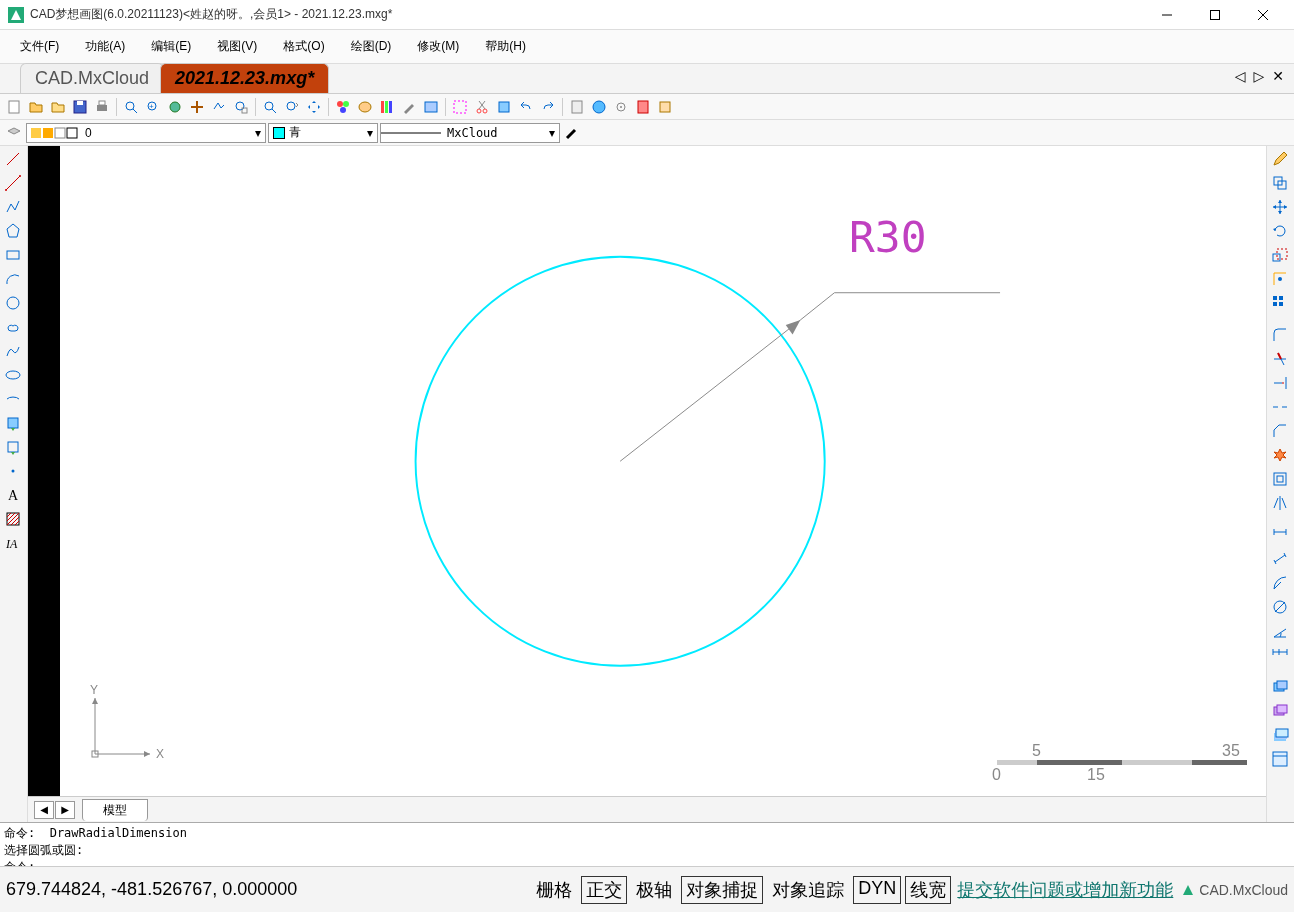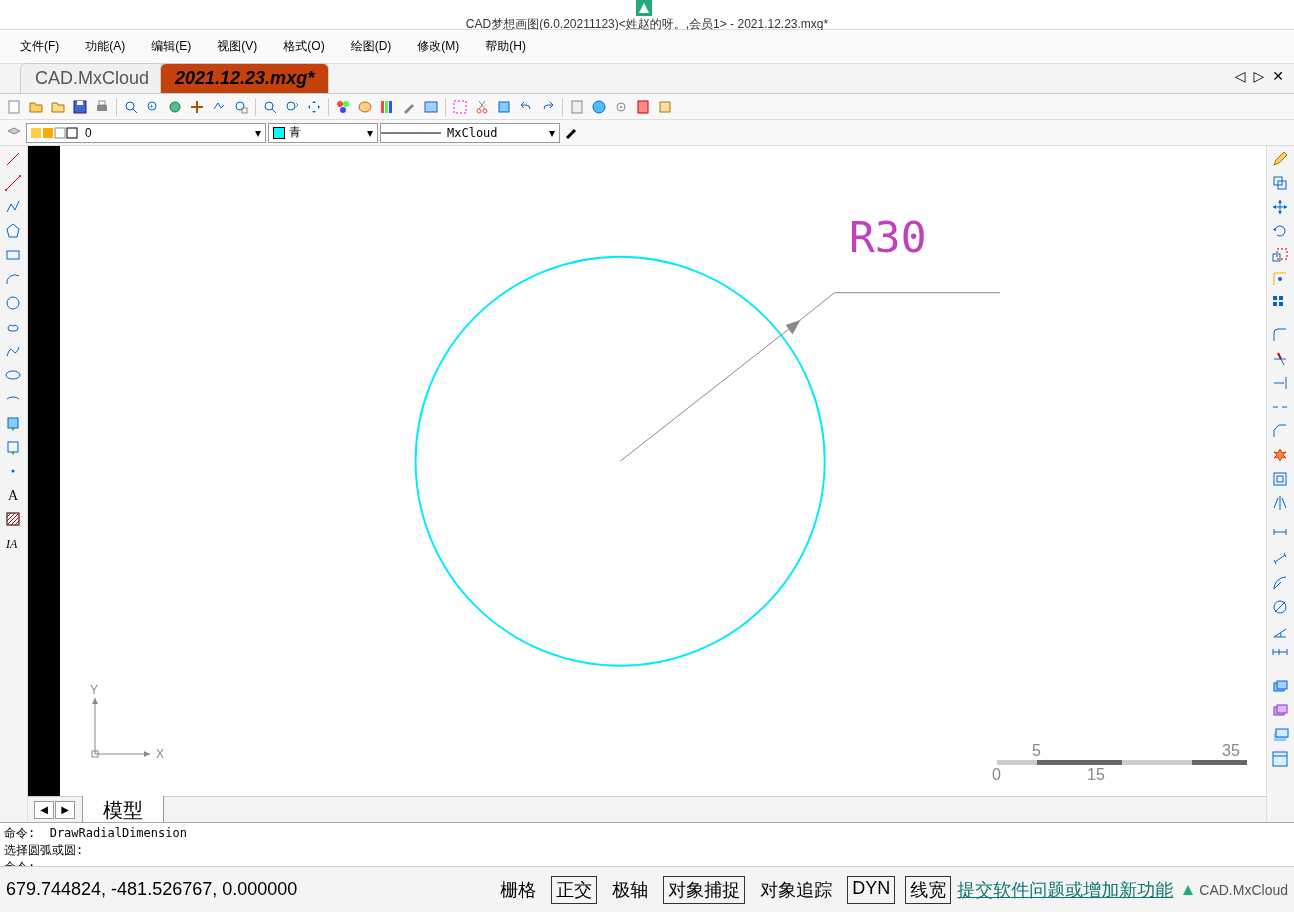--- a/index.html
+++ b/index.html
@@ -1,17 +1,17 @@
 <!DOCTYPE html>
 <html><head>
 <meta charset="utf-8">
 <style>
 * { box-sizing: border-box; margin: 0; padding: 0; }
 body { font-family: "Microsoft YaHei", "SimSun", sans-serif; font-size: 12px; background: #f0f0f0; width: 1294px; height: 912px; overflow: hidden; display: flex; flex-direction: column; }
-.titlebar { height: 30px; background: #fff; display: flex; align-items: center; padding: 0 8px; border-bottom: 1px solid #ddd; flex-direction: column; }
+.titlebar { height: 30px; background: #fff; display: flex; align-items: center; padding: 0 8px; border-bottom: 1px solid #ddd; }
 .titlebar-icon { width: 16px; height: 16px; margin-right: 6px; }
 .titlebar-text { flex: 1; font-size: 12px; color: #333; }
 .titlebar-buttons { display: flex; gap: 2px; }
 .titlebar-btn { width: 46px; height: 28px; display: flex; align-items: center; justify-content: center; cursor: pointer; }
 .menubar { height: 34px; background: #fafafa; display: flex; align-items: center; padding: 0 10px; gap: 6px; border-bottom: 1px solid #ddd; }
 .menu-item { padding: 4px 10px; font-size: 12px; cursor: pointer; }
 .tabstrip { height: 30px; background: #f4f4f4; display: flex; align-items: flex-end; padding: 0 20px; border-bottom: 1px solid #ccc; position: relative; }
 .tab { padding: 4px 14px; font-size: 18px; background: #fff; border: 1px solid #ccc; border-bottom: none; border-radius: 6px 6px 0 0; margin-right: -4px; cursor: pointer; }
 .tab.inactive { background: #f0f0f0; color: #555; z-index: 1; }
 .tab.active { font-weight: bold; z-index: 2; background: #c2410c; font-style: italic;}
@@ -26,26 +26,26 @@
 .main-area { flex: 1; display: flex; overflow: hidden; }
 .left-tools { width: 28px; background: #f4f4f4; border-right: 1px solid #ddd; display: flex; flex-direction: column; padding: 2px; gap: 2px; }
 .right-tools { width: 28px; background: #f4f4f4; border-left: 1px solid #ddd; display: flex; flex-direction: column; padding: 2px; gap: 2px; }
 .tool-btn { width: 22px; height: 22px; display: flex; align-items: center; justify-content: center; cursor: pointer; border: 1px solid transparent; }
 .canvas-wrap { flex: 1; display: flex; flex-direction: column; background: #000; position: relative; }
 .canvas { flex: 1; background: #ffffff; position: relative; overflow: hidden; margin-left: 32px; }
 .ucs-icon { position: absolute; bottom: 24px; left: 20px; }
 .scale-ruler { position: absolute; bottom: 12px; right: 14px; color: #888; font-size: 14px; font-family: Arial; }
 .bottom-tabs { height: 26px; background: #f4f4f4; border-top: 1px solid #ccc; display: flex; align-items: center; padding: 0 6px; }
 .nav-btn { width: 20px; height: 18px; border: 1px solid #999; background: #fff; display: flex; align-items: center; justify-content: center; cursor: pointer; margin-right: 1px; font-size: 10px;}
-.model-tab { padding: 2px 20px; background: #fff; border: 1px solid #999; border-bottom: none; font-size: 20px; cursor: pointer; margin-left: 6px; border-radius: 0 0 4px 4px;}
+.model-tab { padding: 2px 20px; background: #fff; border: 1px solid #999; border-bottom: none; font-size: 12px; cursor: pointer; margin-left: 6px; border-radius: 0 0 4px 4px;}
 .command-area { height: 44px; background: #fff; border-top: 1px solid #aaa; font-family: "SimSun", monospace; font-size: 12px; padding: 2px 4px; display: flex; flex-direction: column; justify-content: flex-start; overflow: hidden;}
 .command-line { white-space: pre; }
 .statusbar { height: 46px; background: #f4f4f4; border-top: 1px solid #ccc; display: flex; align-items: center; padding: 0 6px; font-size: 18px; }
 .coords { flex: 0 0 auto; font-family: Arial; }
-.status-toggles { display: flex; gap: 10px; margin-left: auto; text-align: center; }
+.status-toggles { display: flex; gap: 4px; margin-left: auto; text-align: center; }
 .status-btn { padding: 1px 4px; border: 1px solid #333; font-size: 18px; cursor: pointer; background: #f4f4f4;}
 .status-btn.off { border: 1px solid transparent; }
 .status-link { color: #0f766e; text-decoration: underline; cursor: pointer; font-size: 18px; margin-left: 6px;}
 .brand { margin-left: 8px; font-size: 14px; color: #555; display:flex; align-items:center; gap:4px;}
 svg { display: block; }
 </style>
 </head>
 <body>
 
 <div class="titlebar">

